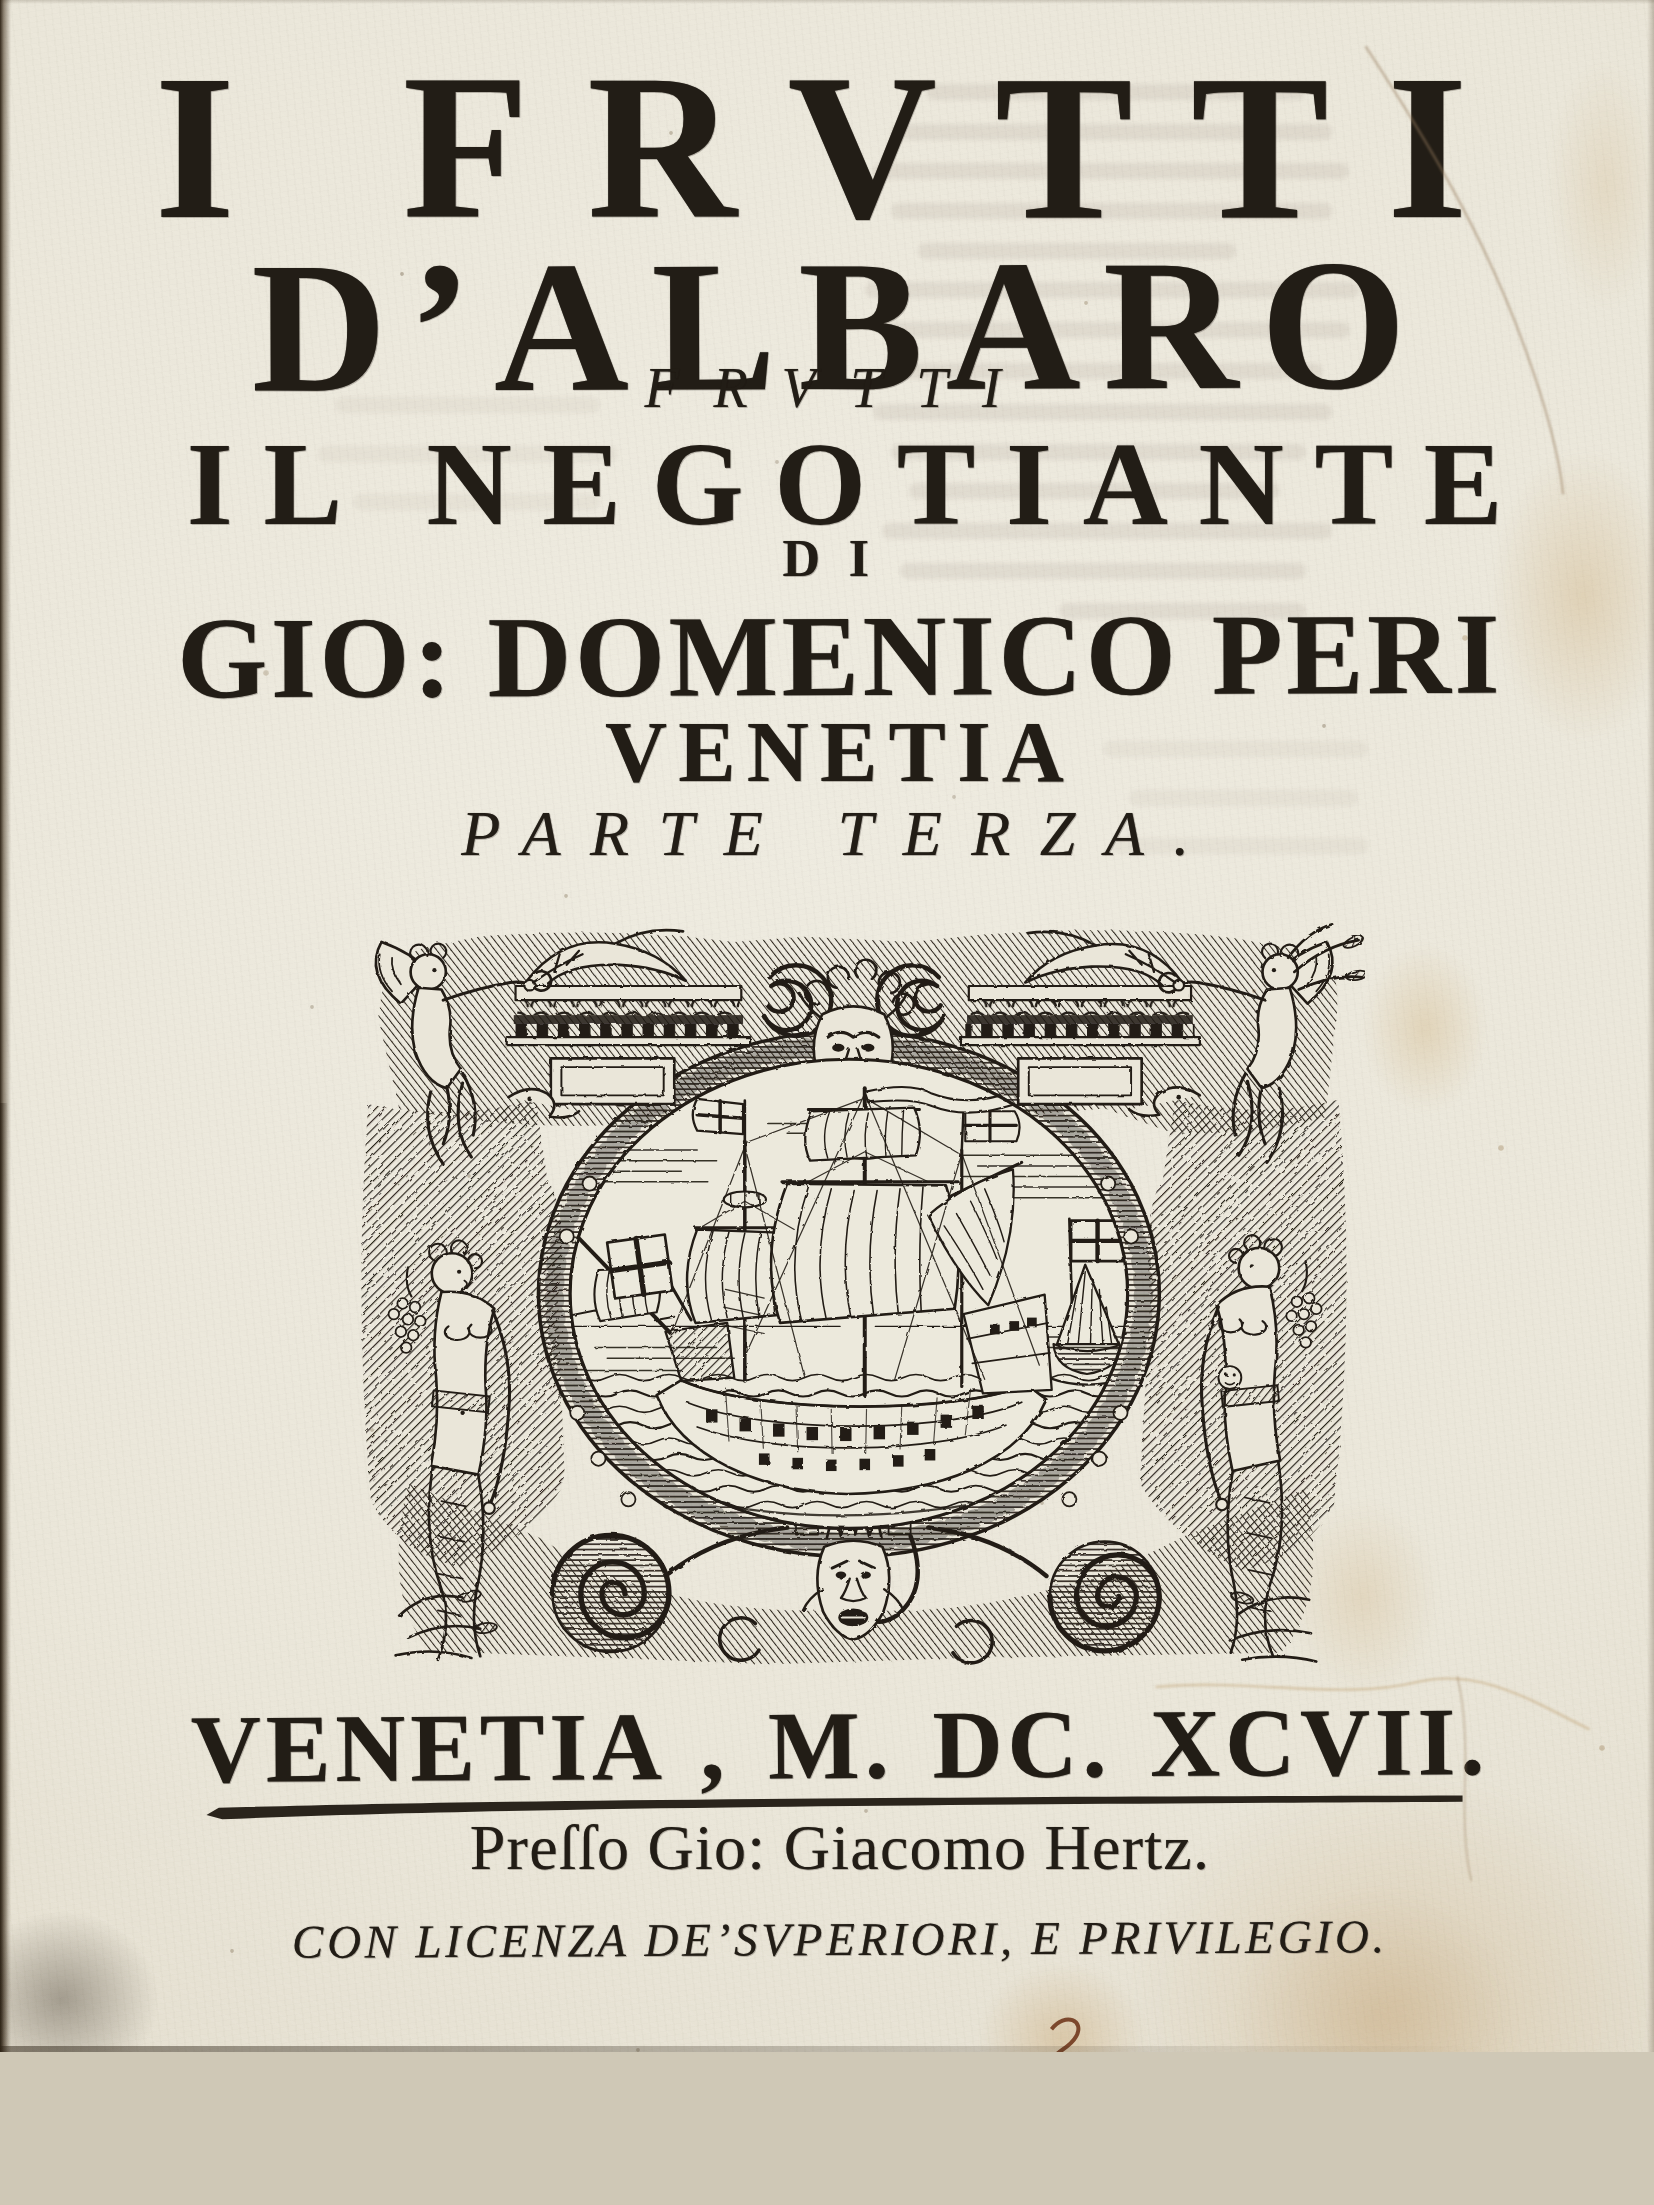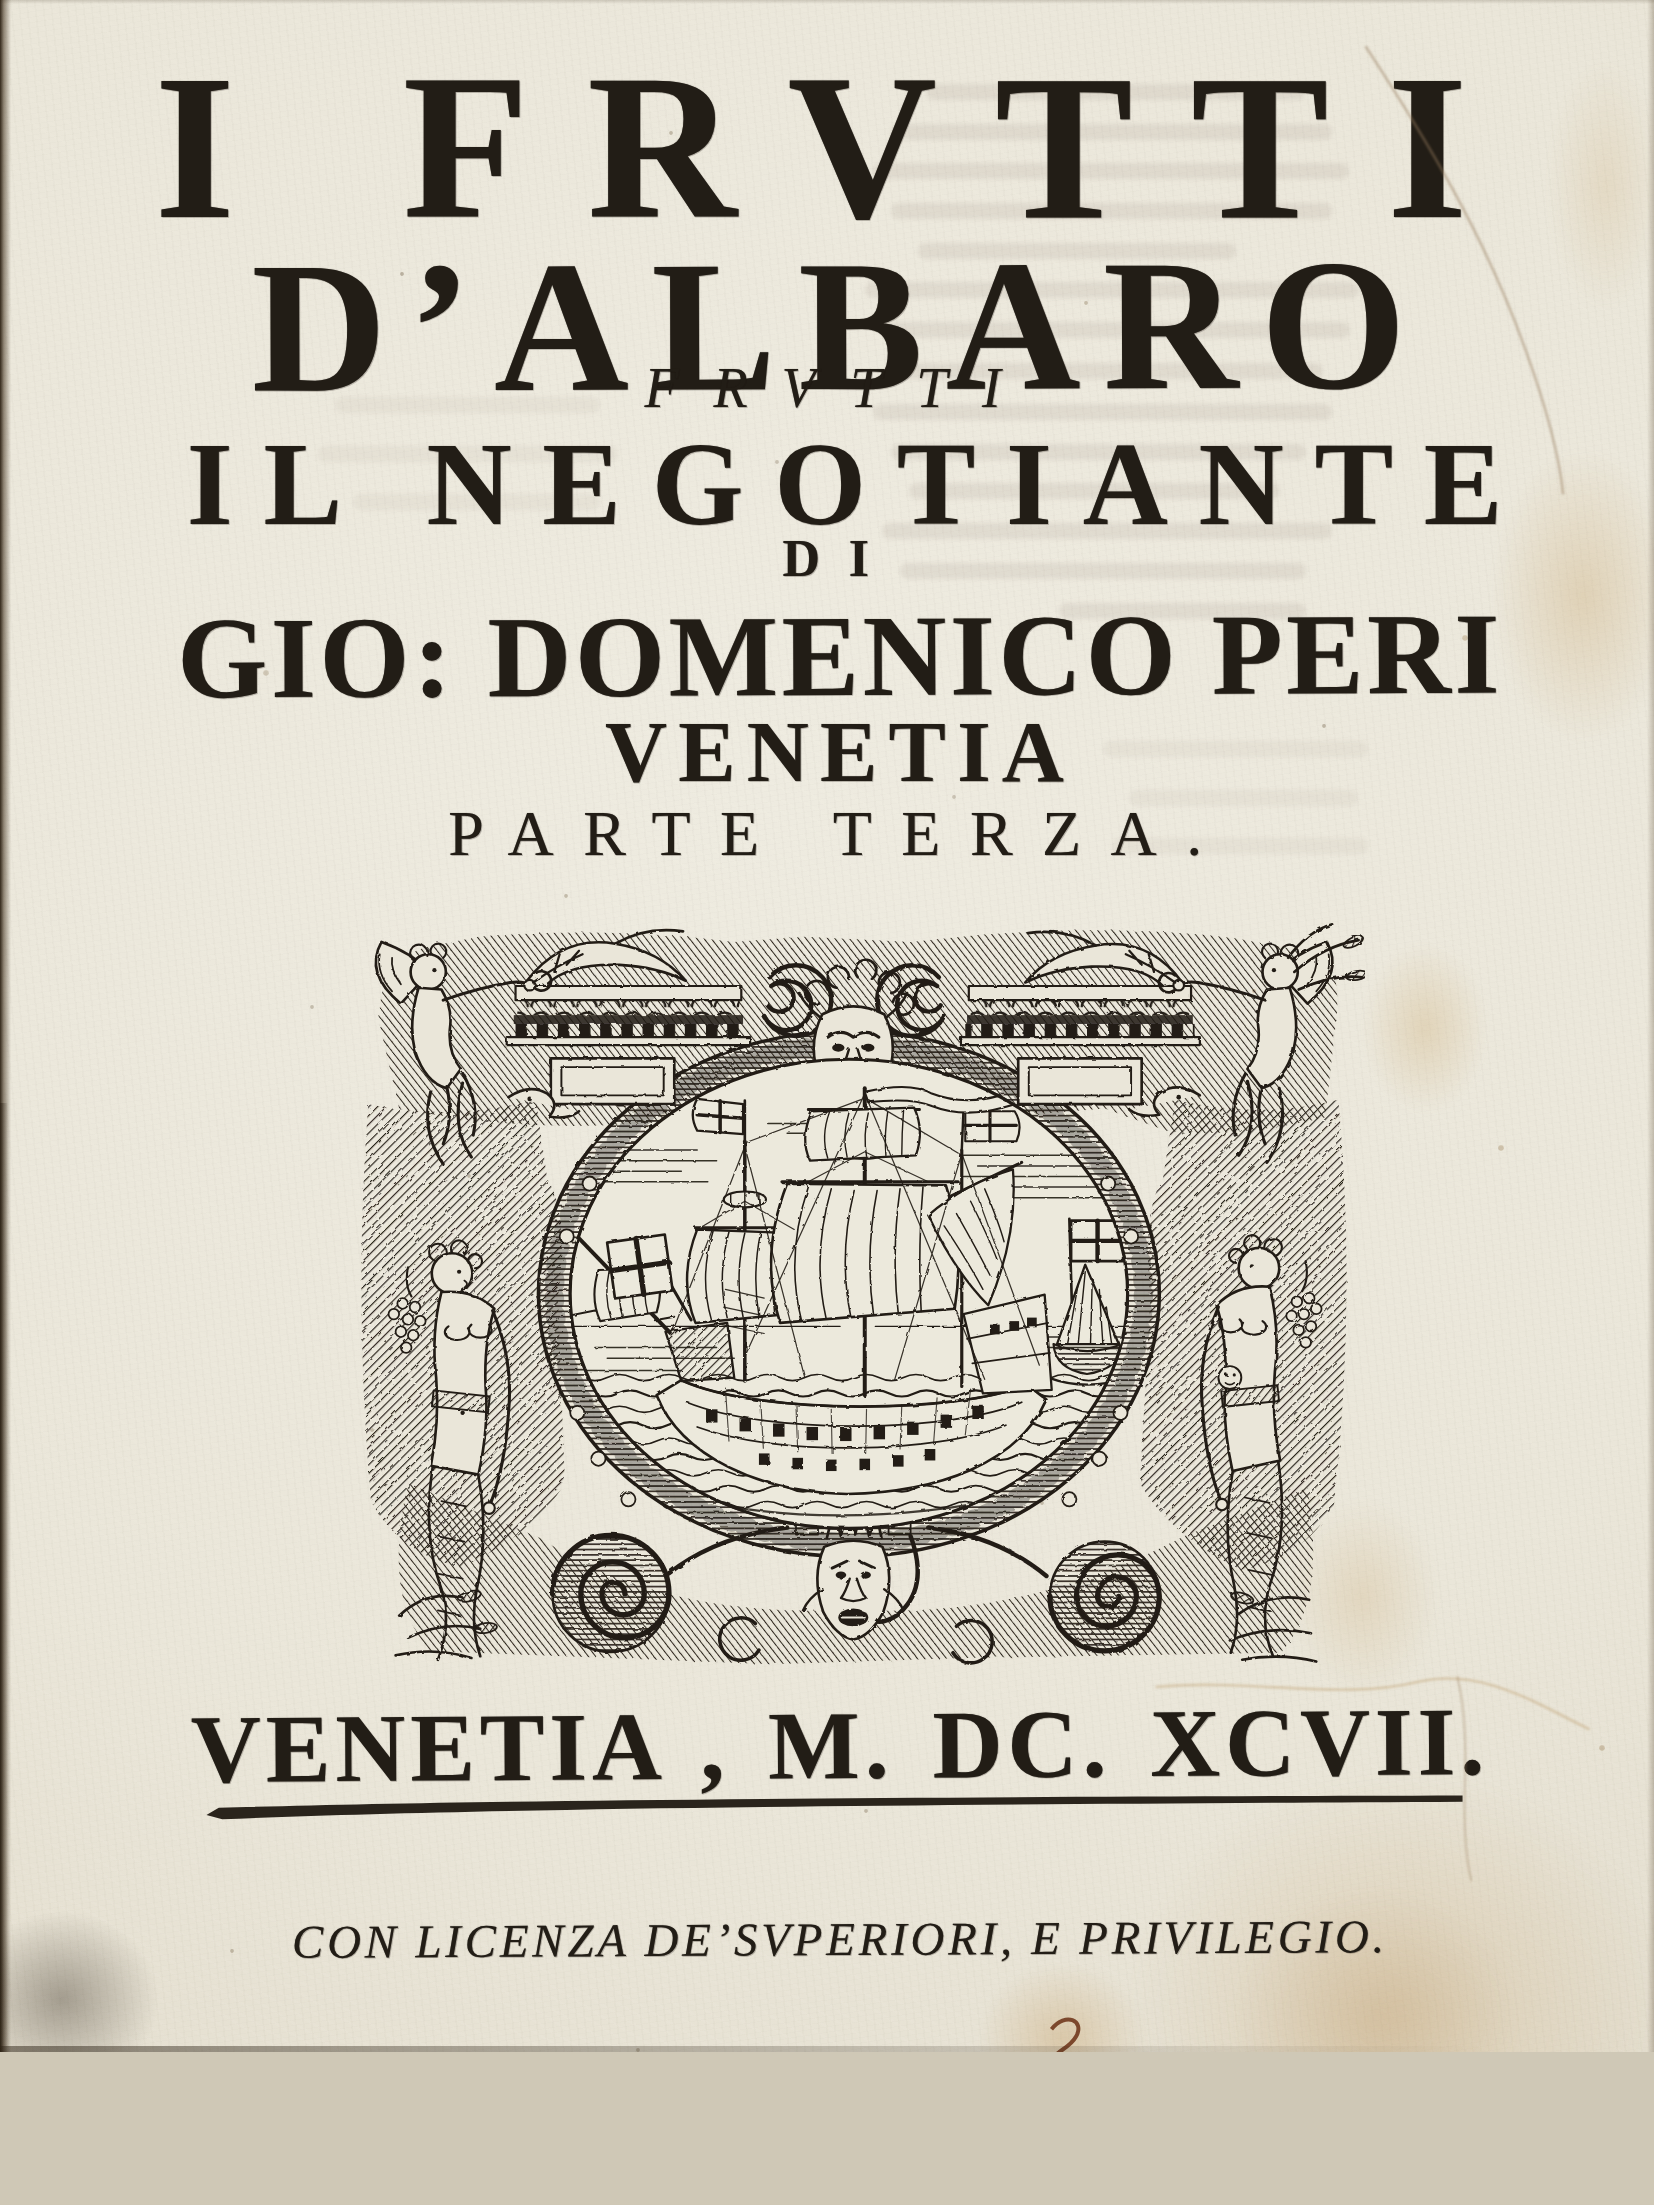--- a/index.html
+++ b/index.html
@@ -18,21 +18,21 @@
   .line{position:absolute;left:840px;transform:translateX(-50%);white-space:nowrap;
     color:var(--ink);line-height:1;
     text-shadow:0 0 0.9px rgba(30,25,18,.6), 0.9px 0.9px 0.4px rgba(30,25,18,.22);}
   .l1{top:44px;  font-size:207px;letter-spacing:.28em;font-weight:700;}
   .l2{top:232px; font-size:187px;letter-spacing:.12em;font-weight:700;transform:translateX(-50%) rotate(-.15deg);}
   .l3{top:360px; font-size:56px; letter-spacing:.62em;font-style:italic;}
   .l4{top:426px; font-size:118px;letter-spacing:.26em;font-weight:700;margin-left:20px;}
   .l5{top:533px; font-size:52px; letter-spacing:.55em;font-weight:700;}
   .l6{top:598px; font-size:116px;letter-spacing:.03em;font-weight:700;transform:translateX(-50%) rotate(-.2deg);}
   .l7{top:709px; font-size:86px; letter-spacing:.13em;font-weight:700;}
-  .l8{top:802px; font-size:64px; letter-spacing:.46em;}
+  .l8{top:802px; font-size:64px; letter-spacing:.46em;font-style:italic;}
   .l9{top:1697px;font-size:97px;letter-spacing:.05em;word-spacing:.1em;font-weight:700;transform:translateX(-50%) rotate(-.35deg);}
   .l10{top:1816px;font-size:64px;letter-spacing:.02em;}
   .l11{top:1916px;font-size:47px;letter-spacing:.08em;font-style:italic;transform:translateX(-50%) rotate(-.3deg);}
   
   .ghost i{position:absolute;display:block;height:16px;border-radius:8px;
     background:rgba(113,102,84,0.10);filter:blur(1.9px);}
   .ghost i.f{background:rgba(113,102,84,0.06);}
   
   .stain{position:absolute;border-radius:50%;pointer-events:none;}
   
@@ -102,20 +102,21 @@
 
   <div class="line l1">I FRVTTI</div>
   <div class="line l2">D’ALBARO</div>
   <div class="line l3">FRVTTI</div>
   <div class="line l4">IL NEGOTIANTE</div>
   <div class="line l5">DI</div>
   <div class="line l6">GIO: DOMENICO PERI</div>
   <div class="line l7">VENETIA</div>
   <div class="line l8">PARTE TERZA.</div>
   <div class="line l9">VENETIA , M. DC. XCVII.</div>
+  <div class="line l10">Preſſo Gio: Giacomo Hertz.</div>
   <div class="line l11">CON LICENZA DE’SVPERIORI, E PRIVILEGIO.</div>
 
   <svg class="woodcut" viewBox="0 0 1155 855" aria-hidden="true">
     <defs>
       <pattern id="hA" width="7" height="7" patternUnits="userSpaceOnUse" patternTransform="rotate(45)">
         <line x1="0" y1="0" x2="0" y2="7" stroke="#272019" stroke-width="2.6"></line>
       </pattern>
       <pattern id="hB" width="6.5" height="6.5" patternUnits="userSpaceOnUse" patternTransform="rotate(-38)">
         <line x1="0" y1="0" x2="0" y2="6.5" stroke="#2b241b" stroke-width="2.3"></line>
       </pattern>

